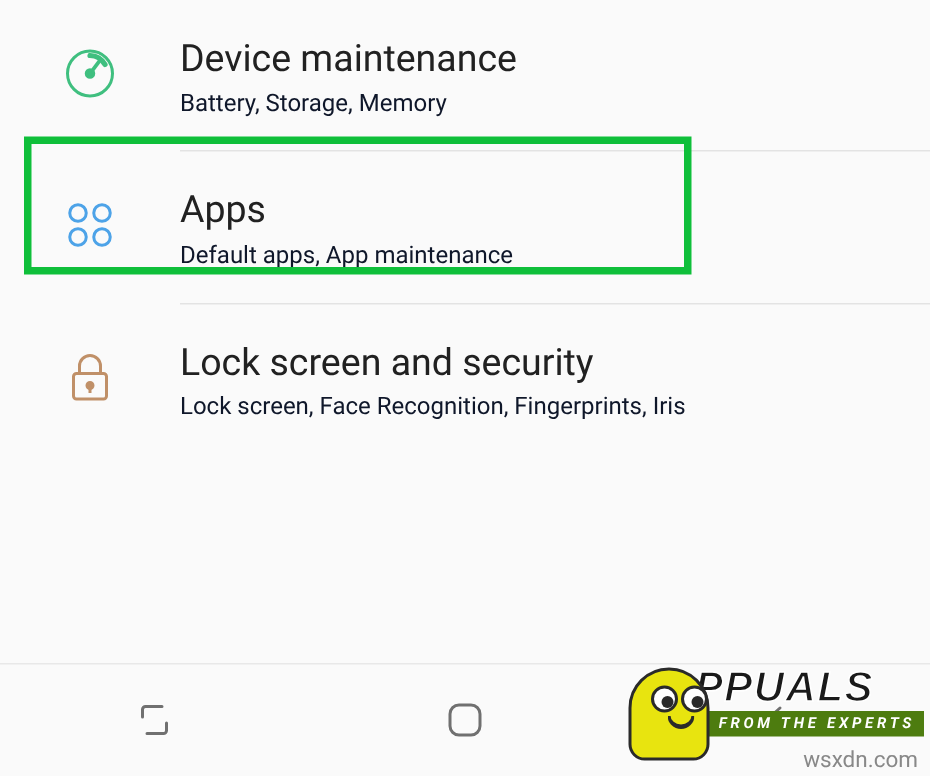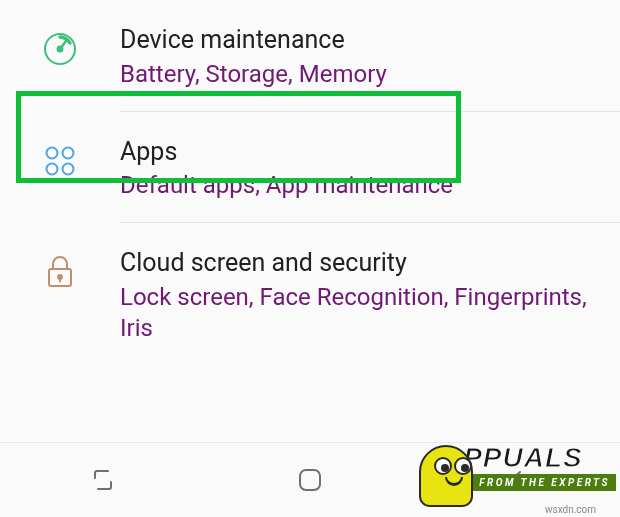--- a/index.html
+++ b/index.html
@@ -52,22 +52,22 @@
       flex: 1;
     }
     .item-title {
       font-size: 25px;
       color: #212121;
       font-weight: 400;
       line-height: 1.3;
       margin-bottom: 2px;
     }
     .item-subtitle {
-      font-size: 24px;
-      color: #701a75;
+      font-size: 16px;
+      color: #0f172a;
       font-weight: 400;
       line-height: 1.3;
     }
     .highlight-box {
       position: absolute;
       border: 5px solid #0fbf3a;
       top: 91px;
       left: 16px;
       width: 445px;
       height: 92px;
@@ -169,23 +169,23 @@
       background: #4d7c0f;
       color: #fff;
       font-size: 10px;
       font-weight: 700;
       letter-spacing: 2.5px;
       padding: 3px 6px 3px 16px;
       margin-top: -2px;
     }
     .source {
       position: absolute;
-      right: 24px;
+      right: 8px;
       bottom: 2px;
-      font-size: 10px;
+      font-size: 15px;
       color: #888;
       z-index: 21;
       margin-top: 20px;
     }
   </style>
 </head>
 <body>
 
 <div class="settings-list">
 
@@ -222,21 +222,21 @@
   <div class="settings-item">
     <div class="item-icon">
       <svg viewBox="0 0 40 40" fill="none" stroke="#c09068" stroke-width="2">
         <rect x="9" y="17" width="22" height="17" rx="2"></rect>
         <path d="M13 17 V12 a7 7 0 0 1 14 0 V17"></path>
         <circle cx="20" cy="25" r="2" fill="#c09068"></circle>
         <line x1="20" y1="27" x2="20" y2="30" stroke="#c09068"></line>
       </svg>
     </div>
     <div class="item-text">
-      <div class="item-title">Cloud screen and security</div>
+      <div class="item-title">Lock screen and security</div>
       <div class="item-subtitle">Lock screen, Face Recognition, Fingerprints, Iris</div>
     </div>
   </div>
 
 
 </div>
 
 <div class="highlight-box"></div>
 
 <div class="nav-bar">

